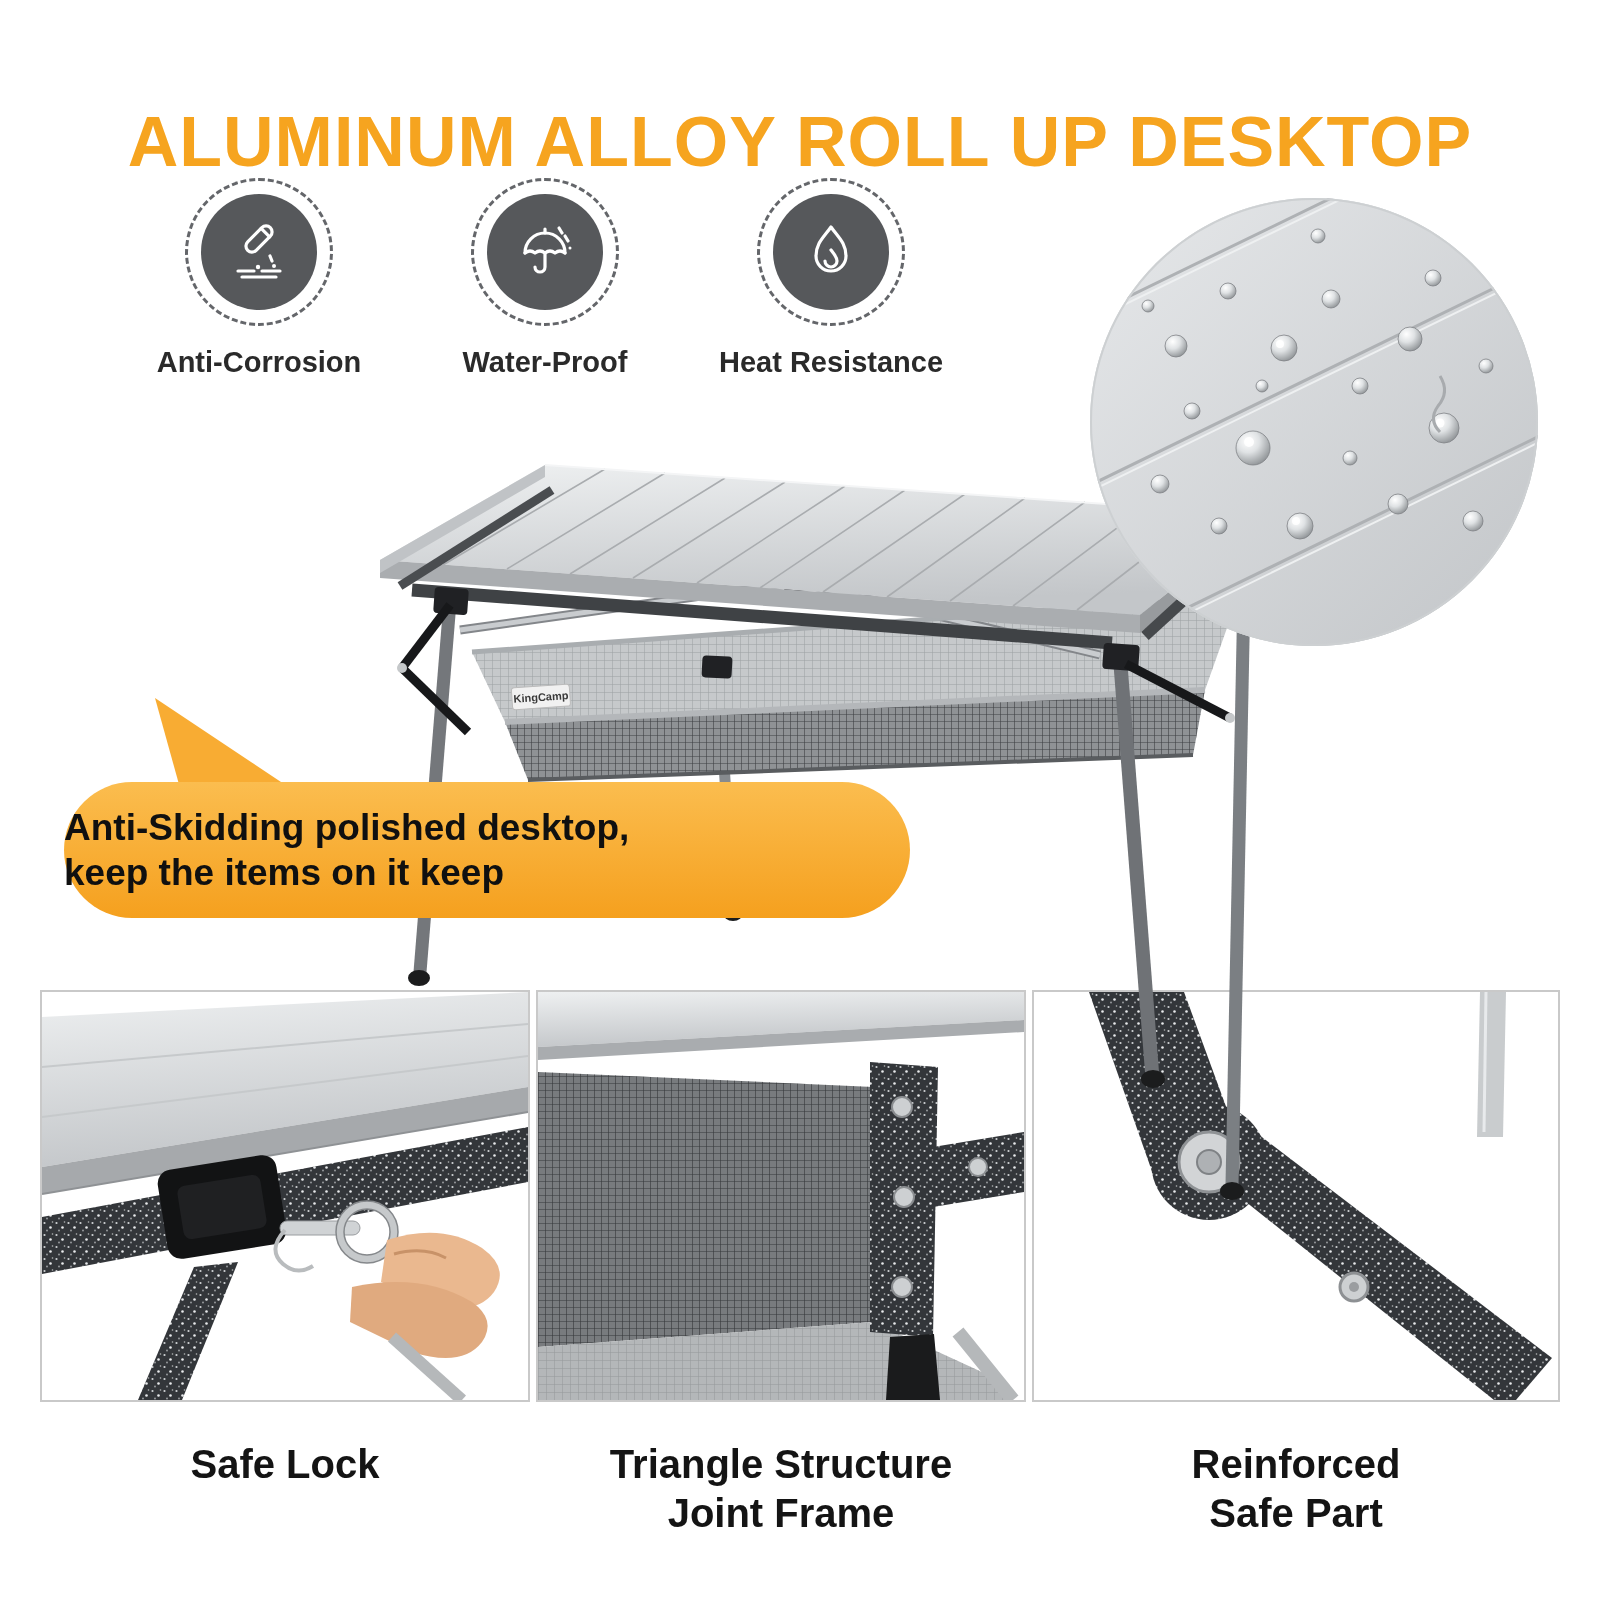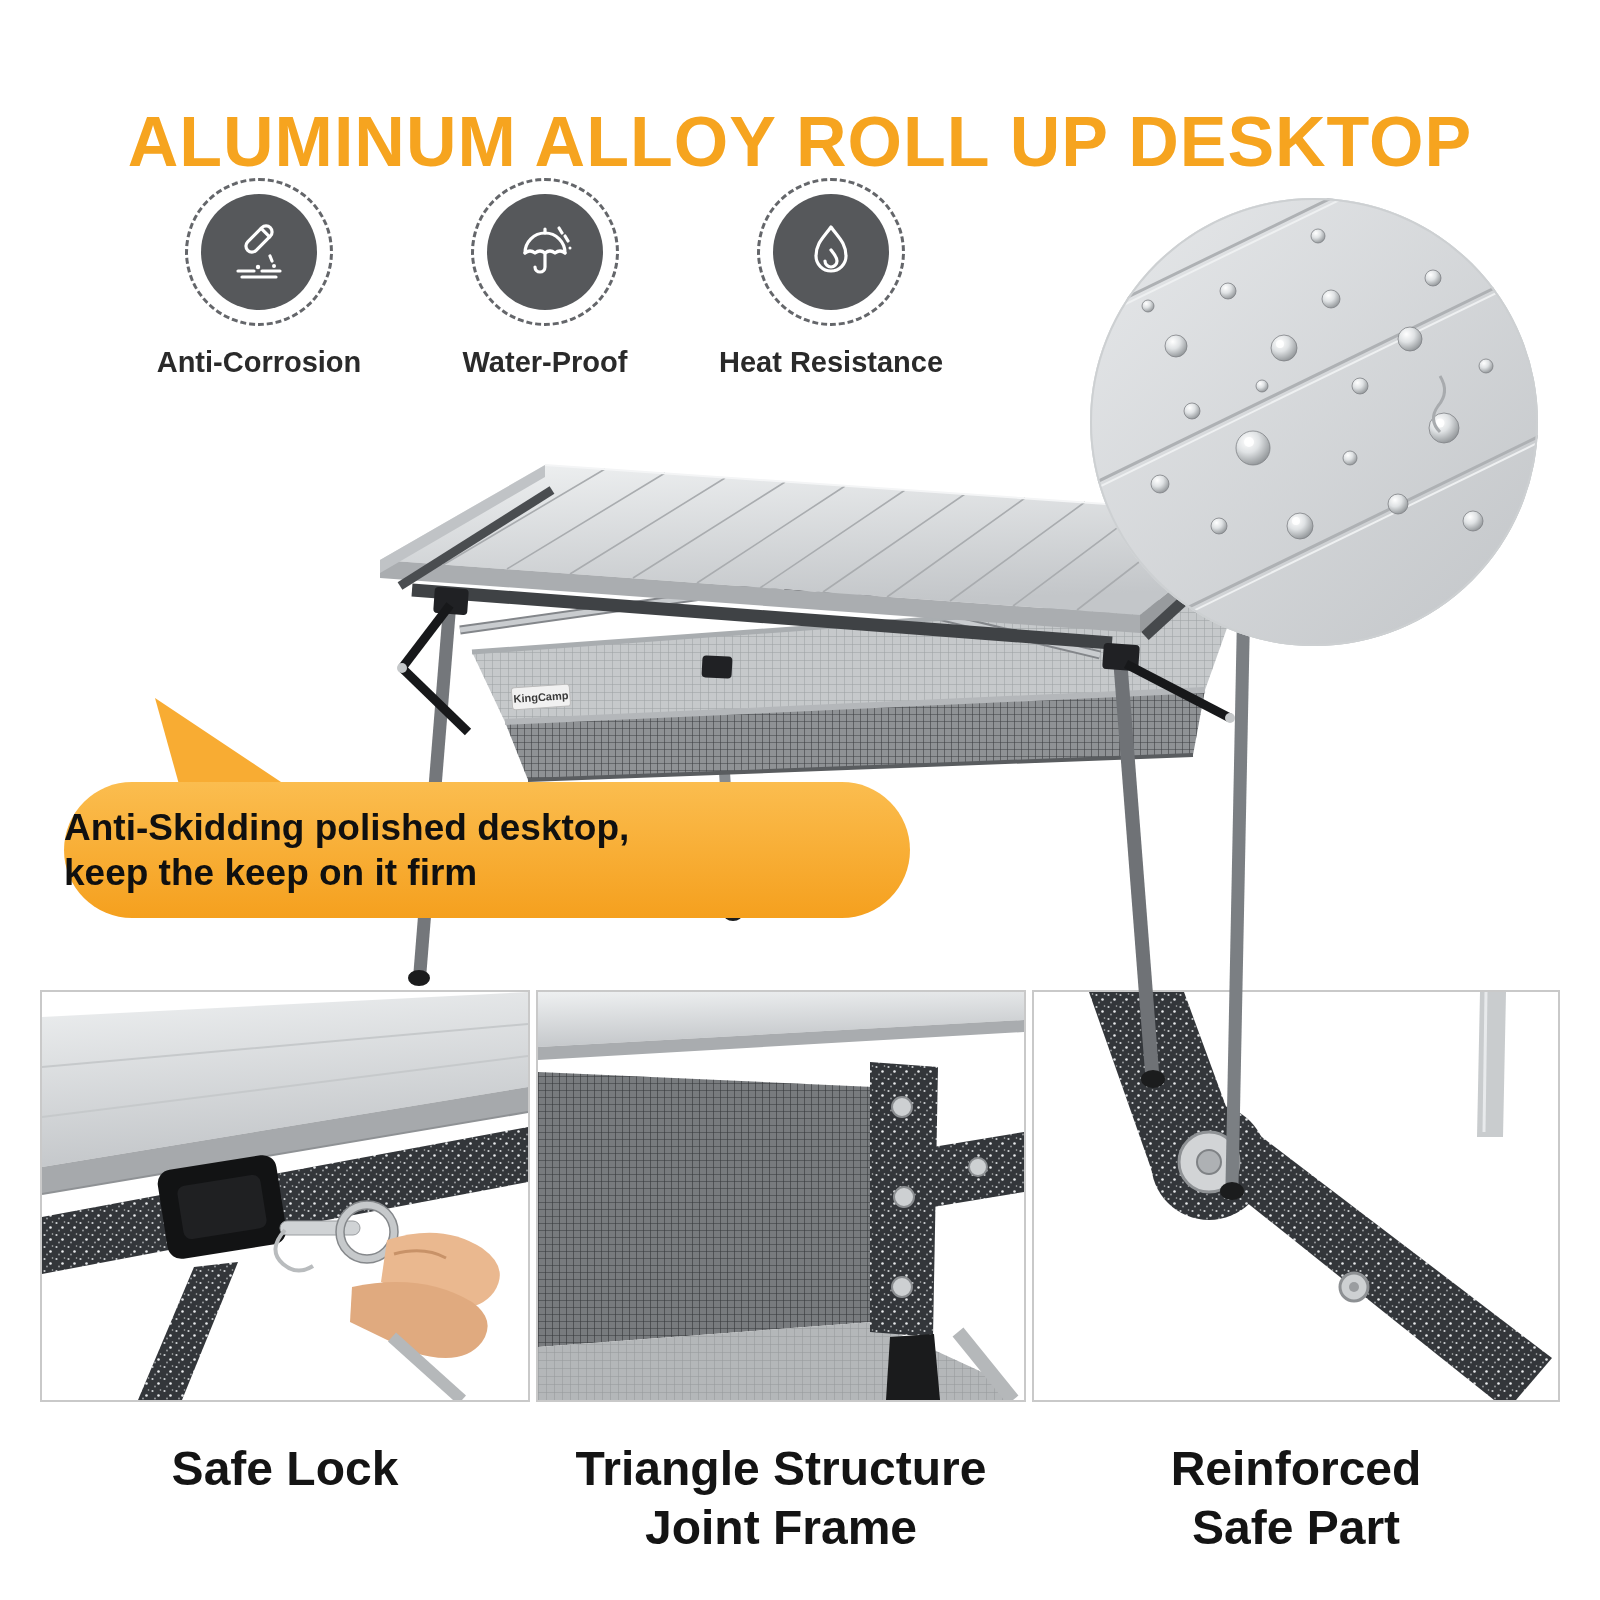--- a/index.html
+++ b/index.html
@@ -28,21 +28,21 @@
   .callout-line{font-size:37px;font-weight:700;color:#101010;line-height:1.22;}
   .callout-tail{position:absolute;left:100px;top:698px;z-index:7;}
 
   .panel{position:absolute;top:990px;height:412px;background:#fff;border:2px solid #c9c9c9;
          box-sizing:border-box;z-index:1;overflow:hidden;}
   .panel svg{display:block;}
   #panel1{left:40px;width:490px;}
   #panel2{left:536px;width:490px;}
   #panel3{left:1032px;width:528px;}
 
-  .panel-label{position:absolute;top:1440px;text-align:center;font-size:48px;font-weight:700;
+  .panel-label{position:absolute;top:1440px;text-align:center;font-size:40px;font-weight:700;
                color:#141414;line-height:1.22;z-index:1;}
   #label1{left:40px;width:490px;}
   #label2{left:536px;width:490px;}
   #label3{left:1032px;width:528px;}
 </style>
 </head>
 <body>
 
 <div class="page">
 
@@ -242,21 +242,21 @@
       <path d="M352,180 q10,16 -2,30 q-10,14 2,26" stroke="#a8abae" stroke-width="3" fill="none"></path>
     </g>
     <circle cx="226" cy="226" r="223" fill="none" stroke="#cdd0d2" stroke-width="2"></circle>
   </svg>
 
   <svg class="callout-tail" width="200" height="90">
     <polygon points="55,0 190,90 80,90" fill="#F8AC33"></polygon>
   </svg>
   <div class="callout">
     <div class="callout-line">Anti-Skidding polished desktop,</div>
-    <div class="callout-line">keep the keep on it firm</div>
+    <div class="callout-line">keep the items on it keep</div>
   </div>
 
   <div class="panel" id="panel1">
     <svg width="486" height="408" viewBox="0 0 486 408">
       <polygon points="0,25 486,0 486,95 0,175" fill="url(#grad-top)"></polygon>
       <path d="M0,75 L486,32 M0,125 L486,64" stroke="#c6c9cb" stroke-width="2" fill="none"></path>
       <polygon points="0,175 486,95 486,120 0,202" fill="#a6a9ac"></polygon>
       <path d="M0,202 L486,120" stroke="#8f9295" stroke-width="2" fill="none"></path>
       <polygon points="0,225 486,135 486,190 0,282" fill="url(#pat-speck)"></polygon>
       <g transform="rotate(-9 180 215)">

